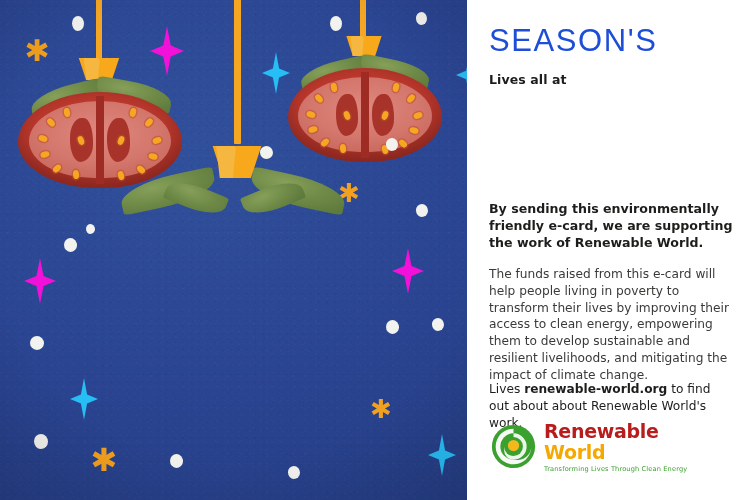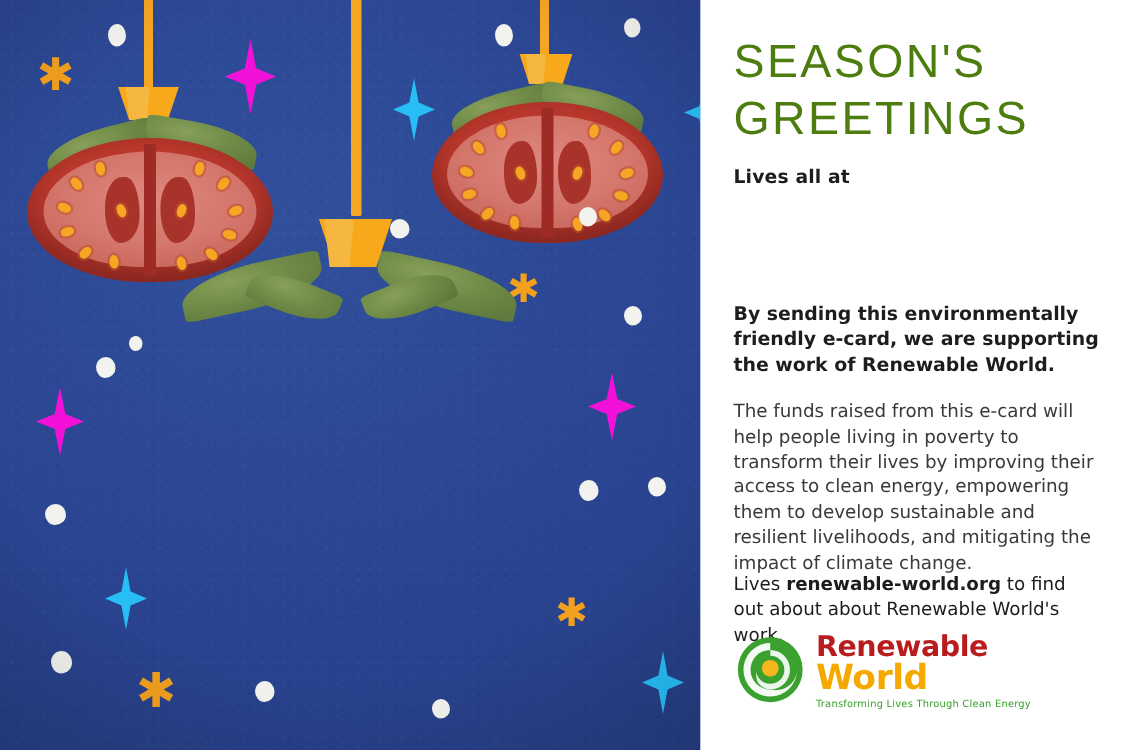--- a/index.html
+++ b/index.html
@@ -178,21 +178,21 @@
   
   .panel {
     position: relative;
     flex: 1 1 auto;
     height: 500px;
     background: #ffffff;
     padding: 22px 18px 14px 22px;
     box-sizing: border-box;
   }
   .greeting {
-    color: #4d7c0f;
+    color: #1d4ed8;
     font-family: "Liberation Sans", sans-serif;
     font-weight: 300;
     font-size: 31px;
     line-height: 1.22;
     letter-spacing: 1.6px;
     margin: 0;
   }
   .greeting span { display: block; }
   .from-all {
     margin: 12px 0 0 0;
@@ -253,21 +253,21 @@
     font-weight: bold;
     font-size: 19px;
     line-height: 21px;
     letter-spacing: -.3px;
   }
   .word-world {
     display: block;
     color: #f5a800;
     font-family: "DejaVu Sans", sans-serif;
     font-weight: bold;
-    font-size: 23px;
+    font-size: 19px;
     line-height: 21px;
     letter-spacing: -.3px;
   }
   .tagline {
     display: block;
     color: #3aa02e;
     font-family: "DejaVu Sans", sans-serif;
     font-size: 6.6px;
     letter-spacing: .15px;
     margin-top: 2px;
@@ -380,21 +380,20 @@
     <div class="dot" style="left:86px; top:224px; width:9px; height:10px;"></div>
     <div class="dot" style="left:288px; top:466px; width:12px; height:13px;"></div>
 
     <div class="illo-vignette"></div>
   </div>
 
   <div class="panel">
 
     <h1 class="greeting">
       <span>SEASON'S</span>
-      <span>GREETINGS</span>
     </h1>
 
     <p class="from-all">Lives all at</p>
 
     <div class="body-block" style="top:266px;">
       <p class="para">The funds raised from this e-card will help people living in poverty to transform their lives by improving their access to clean energy, empowering them to develop sustainable and resilient livelihoods, and mitigating the impact of climate change.</p>
     </div>
 
     <div class="body-block" style="top:200px;">
       <p class="lead">By sending this environmentally friendly e-card, we are supporting the work of Renewable World.</p>

